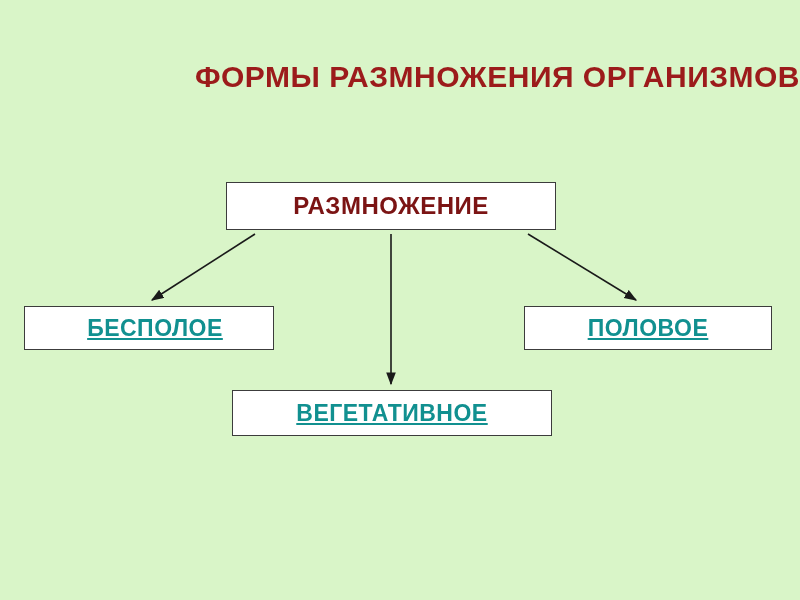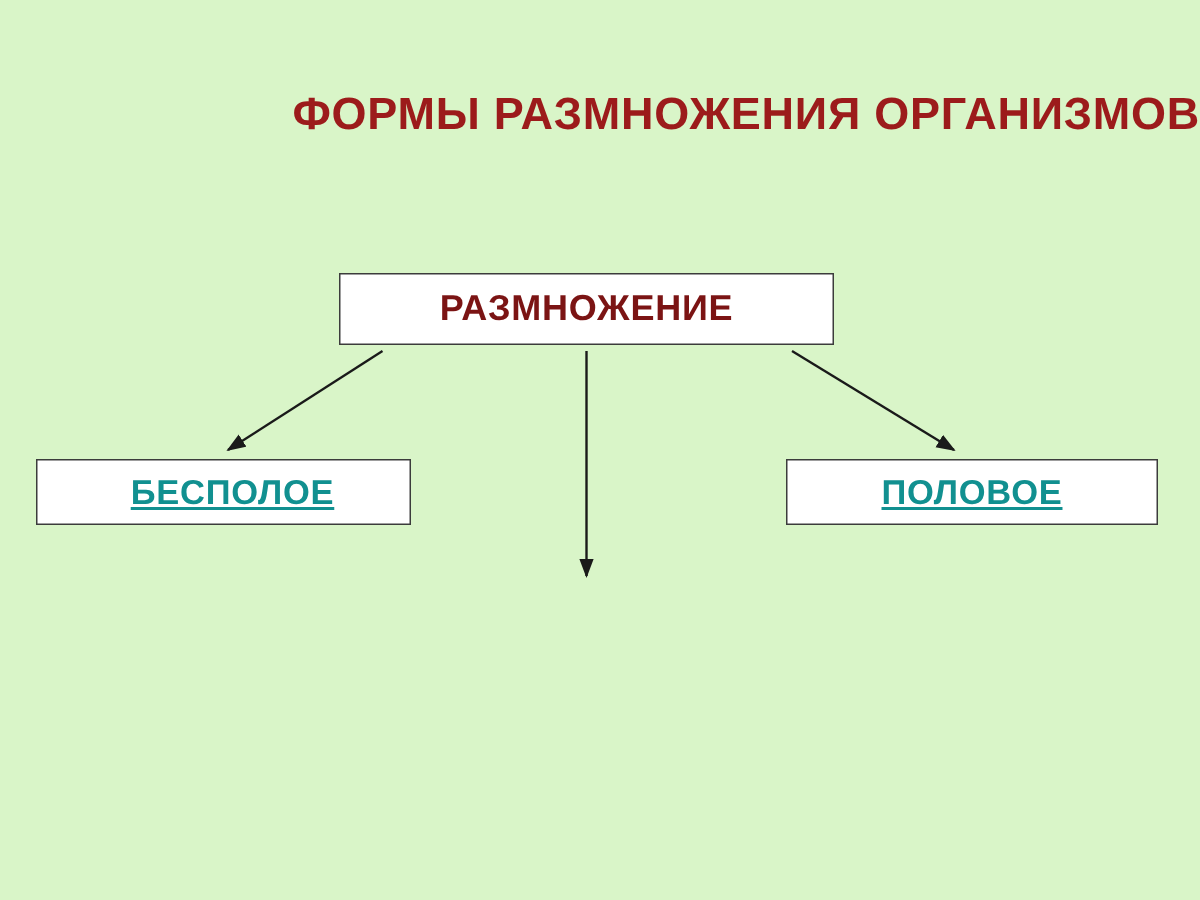--- a/index.html
+++ b/index.html
@@ -112,18 +112,21 @@
   </svg>
 
   <div class="node node-root">
     <span class="node-label">РАЗМНОЖЕНИЕ</span>
   </div>
 
   <div class="node node-left">
     <span class="node-label">БЕСПОЛОЕ</span>
   </div>
 
+  <div class="node node-center">
+    <span class="node-label">ВЕГЕТАТИВНОЕ</span>
+  </div>
 
   <div class="node node-right">
     <span class="node-label">ПОЛОВОЕ</span>
   </div>
 
 </div>
 
 </body></html>

